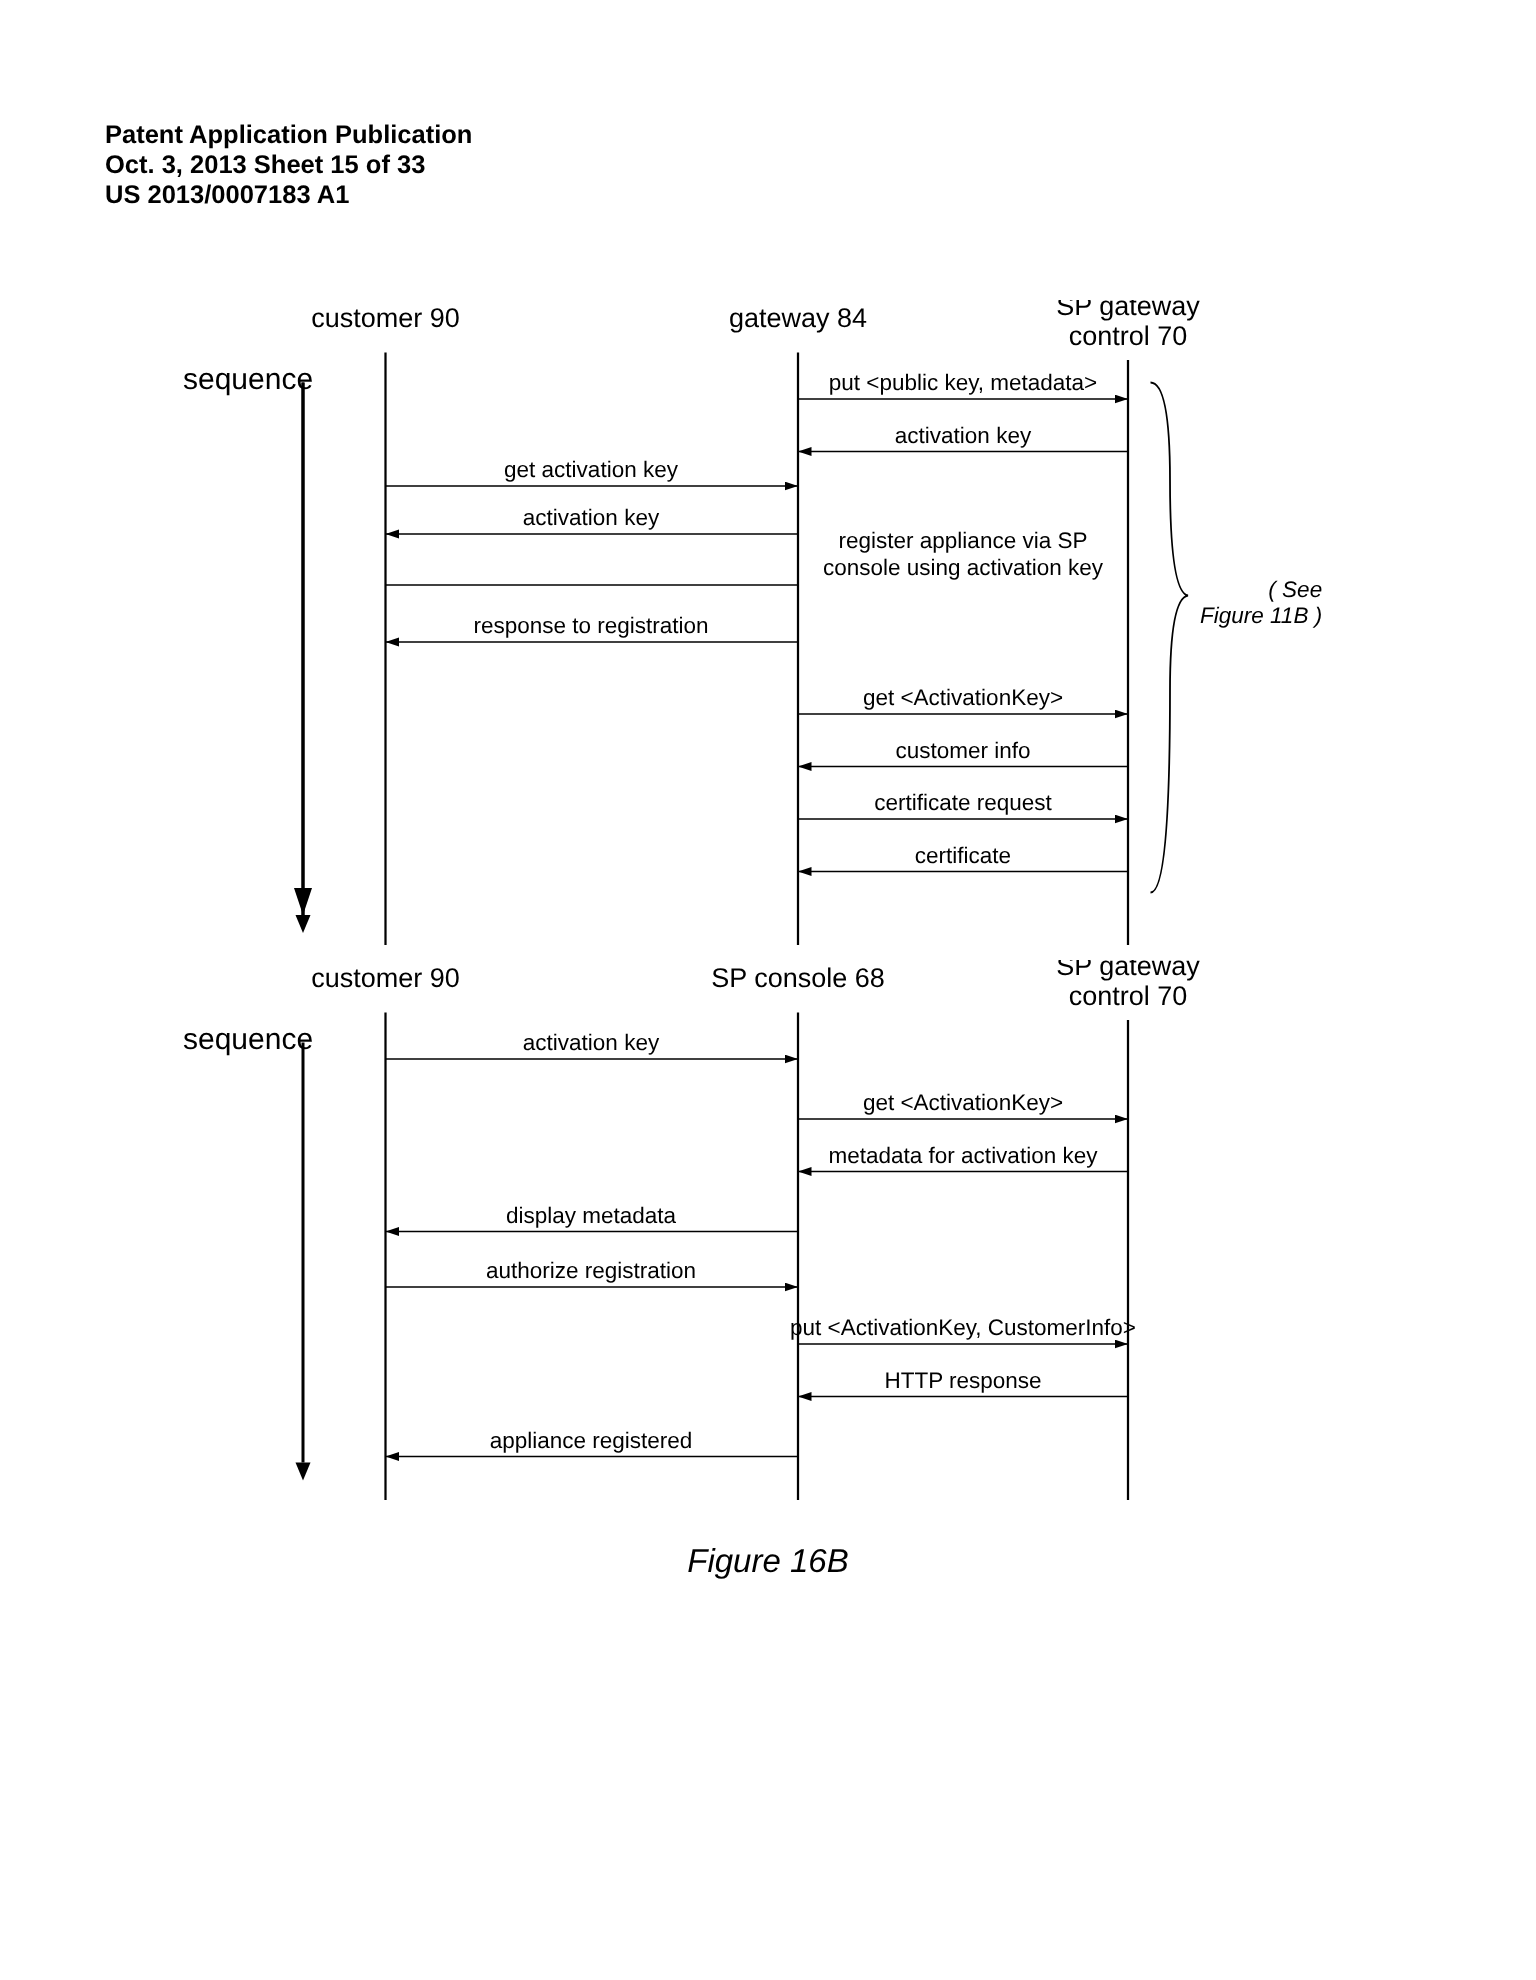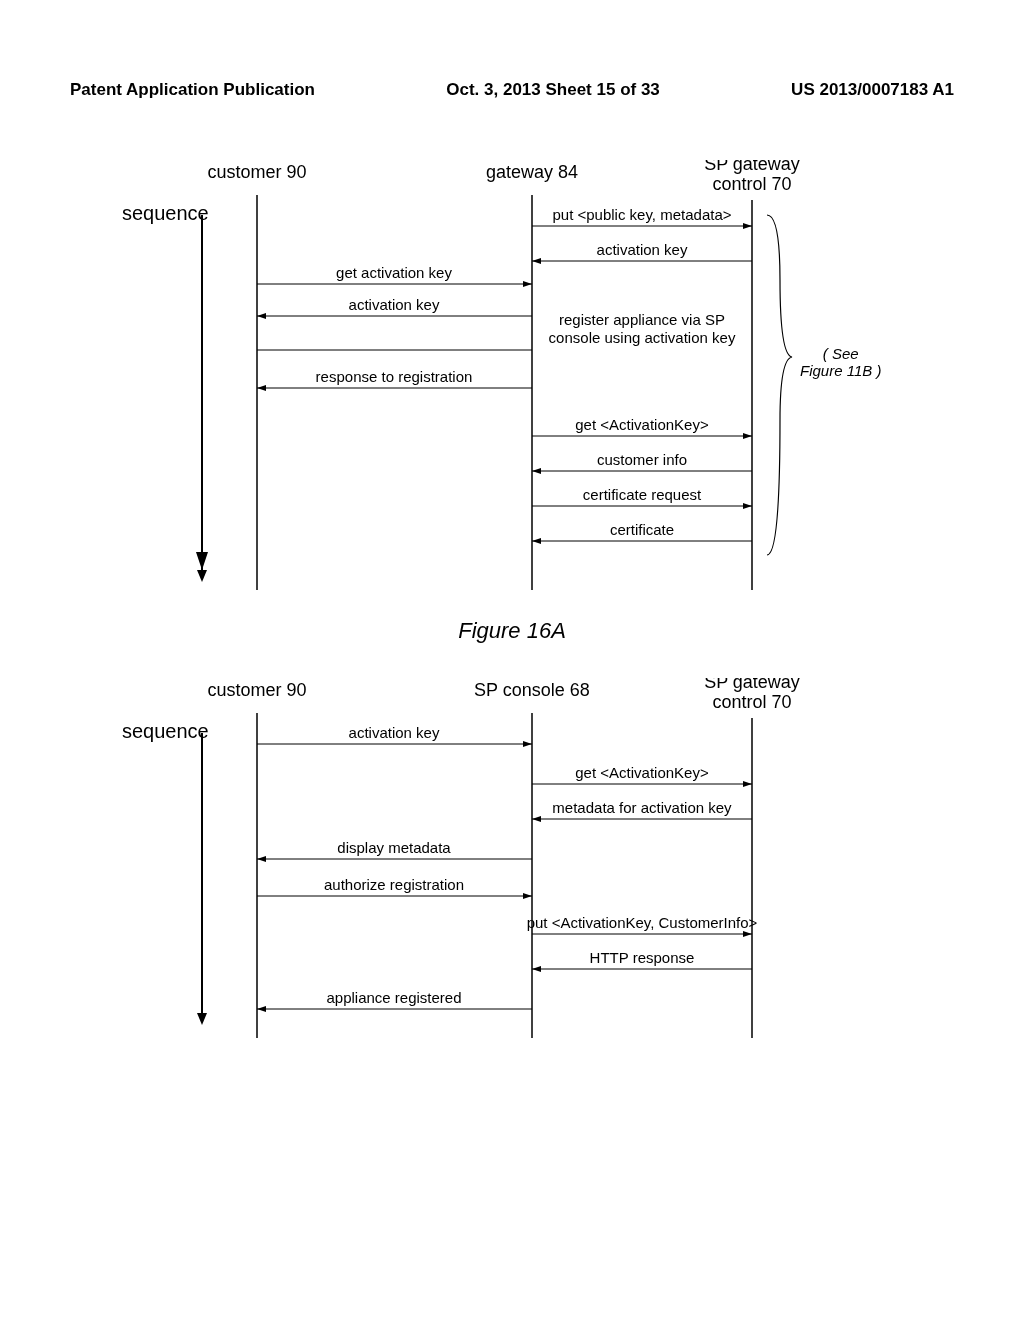--- a/index.html
+++ b/index.html
@@ -16,41 +16,42 @@
     position: relative;
     box-sizing: border-box;
     padding: 80px 70px 0 70px;
   }
   .header {
     display: flex;
     justify-content: space-between;
     font-weight: bold;
     font-size: 17px;
     margin-bottom: 60px;
+    flex-direction: column;
   }
   .diagram {
     position: relative;
     margin: 0 auto;
     width: 720px;
   }
   .fig-caption {
     text-align: center;
     font-style: italic;
     font-size: 22px;
     margin: 18px 0 34px 0;
   }
   .seq-label {
     position: absolute;
     font-size: 20px;
   }
   .side-note {
     position: absolute;
     font-style: italic;
     font-size: 15px;
-    text-align: center;
+    text-align: right;
     line-height: 1.1;
   }
   svg { display: block; }
 </style>
 </head>
 <body>
 
 <div class="page">
 
   <div class="header">
@@ -116,21 +117,20 @@
       <text x="490" y="375" text-anchor="middle" font-size="15">certificate</text>
       <line x1="600" y1="381" x2="380" y2="381" stroke="#000" marker-end="url(#arrR)"></line>
 
       <path d="M615,55 Q628,55 628,120 Q628,195 640,197 Q628,199 628,260 Q628,395 615,395" fill="none" stroke="#000" stroke-width="1.2"></path>
     </svg>
 
     <div class="side-note" style="left:648px; top:186px; white-space:pre;"><span>( See
 Figure 11B )</span></div>
   </div>
 
-  <div class="fig-caption">Figure 16A</div>
 
   <div class="diagram" style="height:370px;">
     <div class="seq-label" style="left:-30px; top:42px;">sequence</div>
 
     <svg width="720" height="370">
 
       <text x="105" y="18" text-anchor="middle" font-size="18">customer 90</text>
       <text x="380" y="18" text-anchor="middle" font-size="18">SP console 68</text>
       <text x="600" y="10" text-anchor="middle" font-size="18">SP gateway</text>
       <text x="600" y="30" text-anchor="middle" font-size="18">control 70</text>
@@ -161,14 +161,15 @@
       <line x1="380" y1="256" x2="600" y2="256" stroke="#000" marker-end="url(#arrR)"></line>
 
       <text x="490" y="285" text-anchor="middle" font-size="15">HTTP response</text>
       <line x1="600" y1="291" x2="380" y2="291" stroke="#000" marker-end="url(#arrR)"></line>
 
       <text x="242" y="325" text-anchor="middle" font-size="15">appliance registered</text>
       <line x1="380" y1="331" x2="105" y2="331" stroke="#000" marker-end="url(#arrR)"></line>
     </svg>
   </div>
 
+  <div class="fig-caption">Figure 16B</div>
 
 </div>
 
 </body></html>

